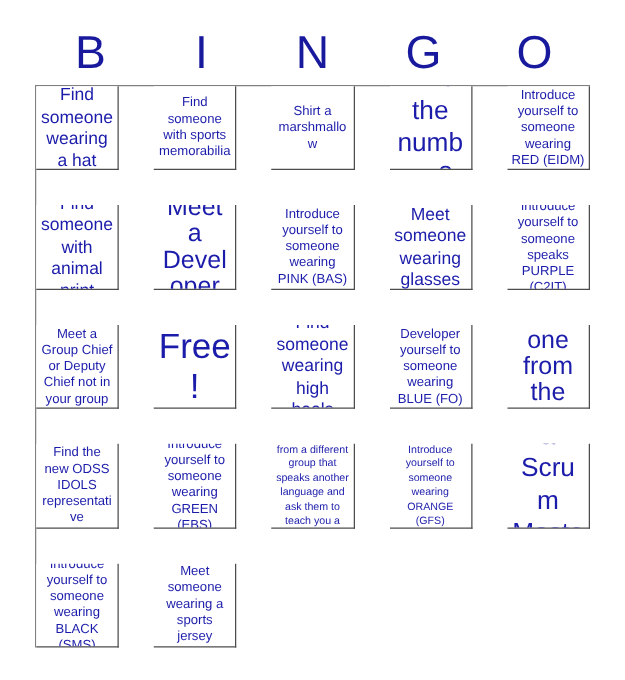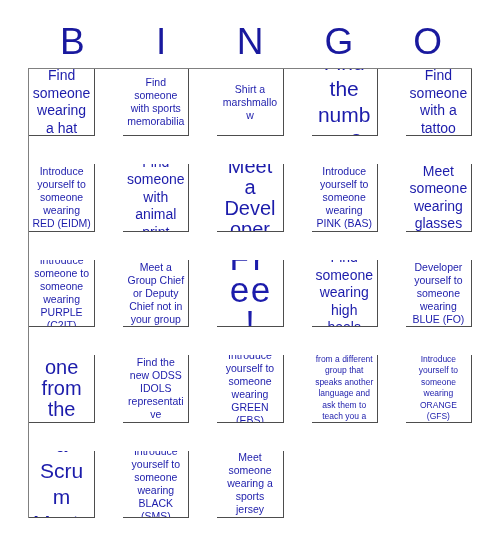--- a/index.html
+++ b/index.html
@@ -98,23 +98,22 @@
   }
   .size-large .cell-text {
     font-size: 20px;
     line-height: 21px;
   }
   .size-xlarge .cell-text {
     font-size: 21px;
     line-height: 26px;
   }
   .size-free .cell-text {
-    font-size: 35px;
+    font-size: 28px;
     line-height: 32px;
-    font-family: Liberation Mono, monospace;
   }
 </style>
 </head>
 <body>
 
 <div id="bingo-card">
 
   <div id="bingo-header">
     <div class="header-letter">B</div>
     <div class="header-letter">I</div>
@@ -130,42 +129,39 @@
       </div>
     <div class="bingo-cell size-small">
         <span class="cell-text">Find someone with sports memorabilia</span>
       </div>
     <div class="bingo-cell size-small">
         <span class="cell-text">Shirt a marshmallow</span>
       </div>
     <div class="bingo-cell size-xlarge">
         <span class="cell-text">Find the number 8</span>
       </div>
-    <div class="bingo-cell size-medium">
-        <span class="cell-text">Find someone with a tattoo</span>
-      </div>
 
     <div class="bingo-cell size-small">
         <span class="cell-text">Introduce yourself to someone wearing RED (EIDM)</span>
       </div>
     <div class="bingo-cell size-medium">
         <span class="cell-text">Find someone with animal print</span>
       </div>
     <div class="bingo-cell size-large">
         <span class="cell-text">Meet a Developer</span>
       </div>
     <div class="bingo-cell size-small">
         <span class="cell-text">Introduce yourself to someone wearing PINK (BAS)</span>
       </div>
     <div class="bingo-cell size-medium">
         <span class="cell-text">Meet someone wearing glasses</span>
       </div>
 
     <div class="bingo-cell size-small">
-        <span class="cell-text">Introduce someone to someone wearing PURPLE (C2IT)</span>
+        <span class="cell-text">Introduce yourself to someone speaks PURPLE (C2IT)</span>
       </div>
     <div class="bingo-cell size-small">
         <span class="cell-text">Meet a Group Chief or Deputy Chief not in your group</span>
       </div>
     <div class="bingo-cell size-free">
         <span class="cell-text">Free!</span>
       </div>
     <div class="bingo-cell size-medium">
         <span class="cell-text">Find someone wearing high heels</span>
       </div>

